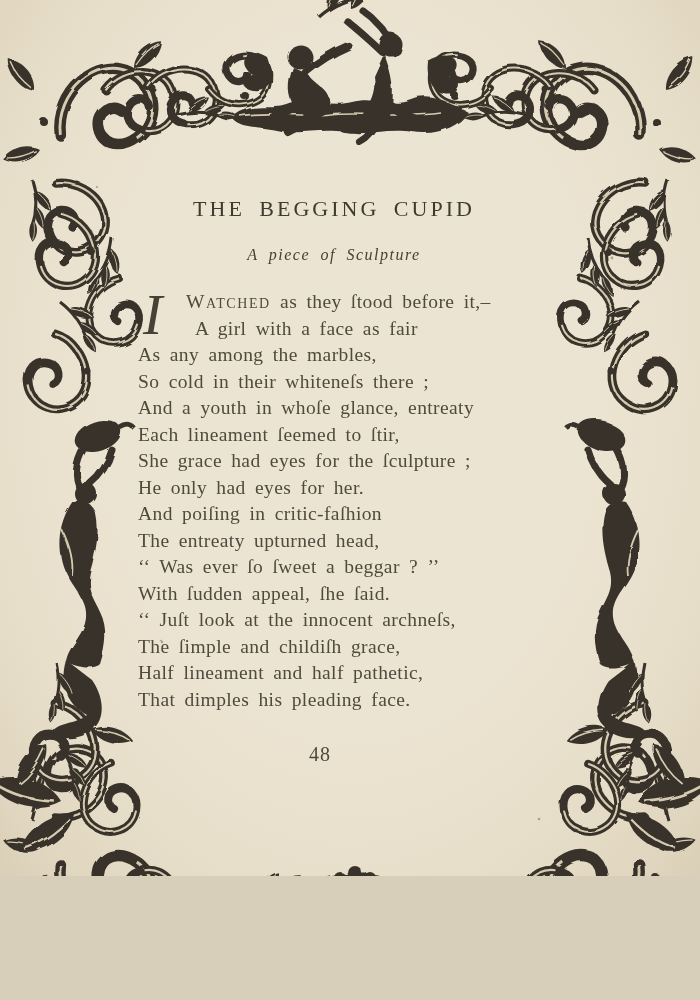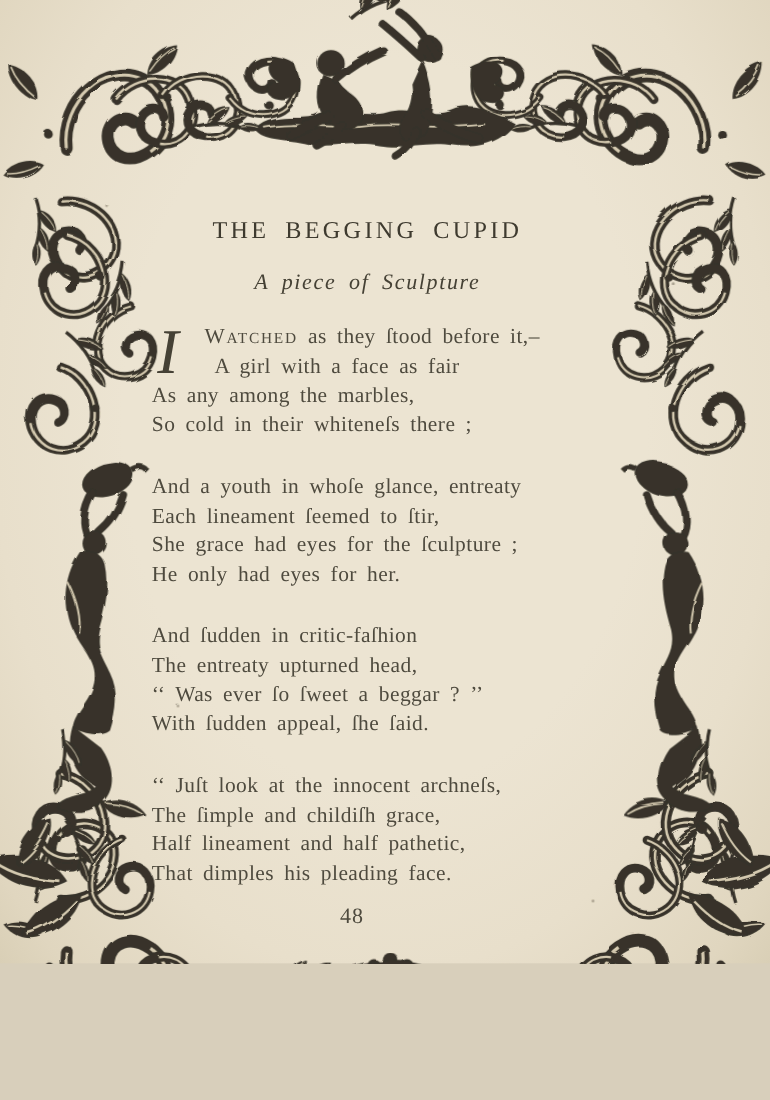--- a/index.html
+++ b/index.html
@@ -12,38 +12,38 @@
   }
   .border-svg{position:absolute;inset:0;}
   .poem{
     position:absolute;left:138px;top:196px;width:392px;
   }
   .title{
     margin:0;font-size:22px;font-weight:normal;text-align:center;
     letter-spacing:3px;word-spacing:6px;color:#3e3a2f;
   }
   .subtitle{
-    margin:24px 0 0 0;font-size:20px;font-weight:normal;font-style:italic;
+    margin:24px 0 0 0;font-size:16px;font-weight:normal;font-style:italic;
     text-align:center;letter-spacing:1.5px;word-spacing:5px;color:#454135;
   }
   .stanza{
-    position:relative;margin-top:30px;font-size:19.5px;line-height:26.5px;
+    position:relative;font-size:19.5px;line-height:26.5px;
     letter-spacing:0.4px;word-spacing:4px;white-space:nowrap;color:#4e4a3e;
   }
   .stanza.first{margin-top:25px;}
   .dropcap{
     position:absolute;left:5px;top:-3px;font-size:58px;line-height:1;
     font-style:italic;color:#454135;
   }
   .line{height:26.5px;font-family:Liberation Serif, serif;}
   .line.lead{padding-left:48px;}
   .line.indent{padding-left:57px;}
   .sc{font-variant:small-caps;letter-spacing:1.6px;}
   .page-number{
-    margin-top:14px;text-align:center;font-size:20px;letter-spacing:1px;
+    margin-top:30px;text-align:center;font-size:20px;letter-spacing:1px;
     transform:translateX(-14px);color:#4e4a3e;
   }
 </style>
 </head>
 <body>
 
 <div class="page">
 
   <svg class="border-svg" viewBox="0 0 700 1000" width="700" height="1000" aria-hidden="true">
     <defs>
@@ -228,21 +228,21 @@
     </div>
 
     <div class="stanza">
       <div class="line">And a youth in whoſe glance, entreaty</div>
       <div class="line">Each lineament ſeemed to ſtir,</div>
       <div class="line">She grace had eyes for the ſculpture ;</div>
       <div class="line">He only had eyes for her.</div>
     </div>
 
     <div class="stanza">
-      <div class="line">And ſudden in critic-faſhion</div>
+      <div class="line">And poiſing in critic-faſhion</div>
       <div class="line">The entreaty upturned head,</div>
       <div class="line">‘‘ Was ever ſo ſweet a beggar ? ’’</div>
       <div class="line">With ſudden appeal, ſhe ſaid.</div>
     </div>
 
     <div class="stanza">
       <div class="line">‘‘ Juſt look at the innocent archneſs,</div>
       <div class="line">The ſimple and childiſh grace,</div>
       <div class="line">Half lineament and half pathetic,</div>
       <div class="line">That dimples his pleading face.</div>

